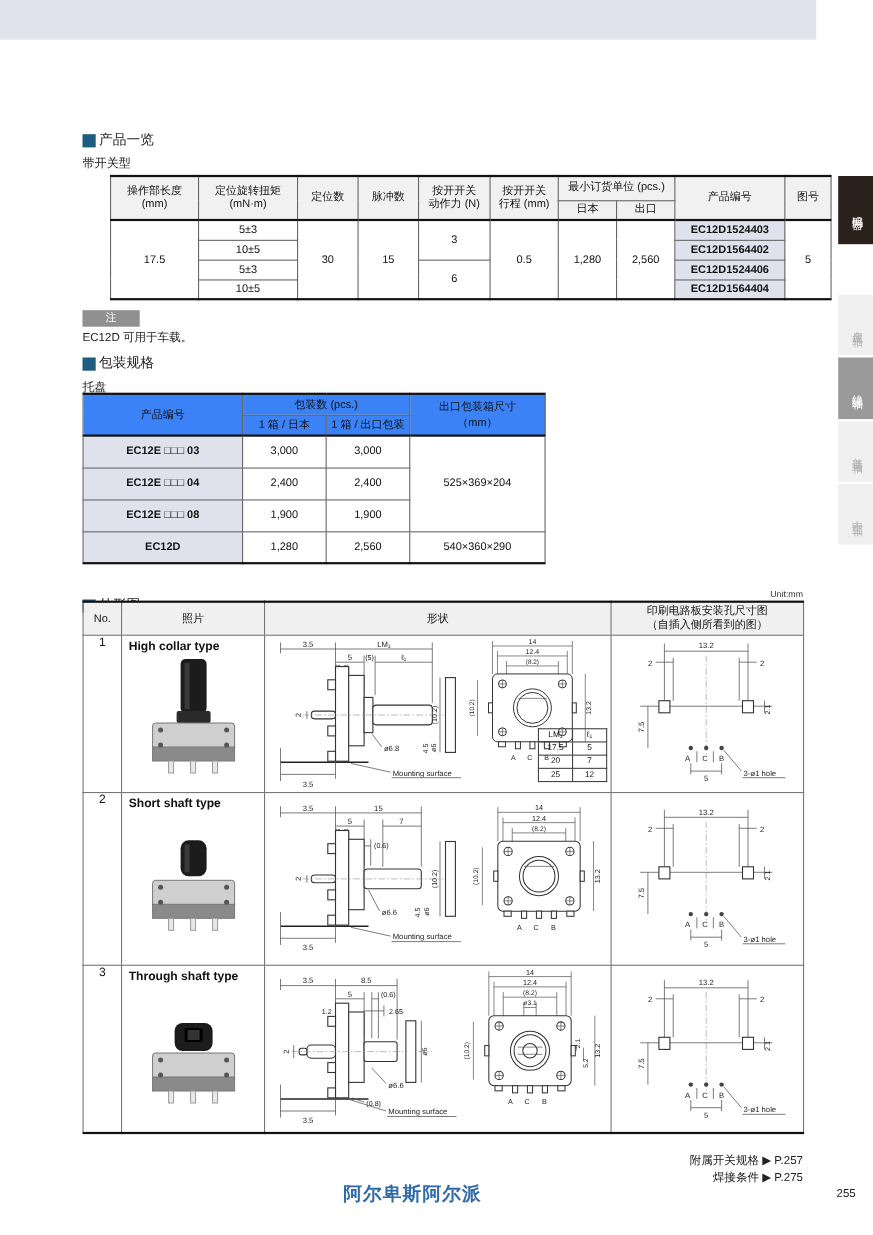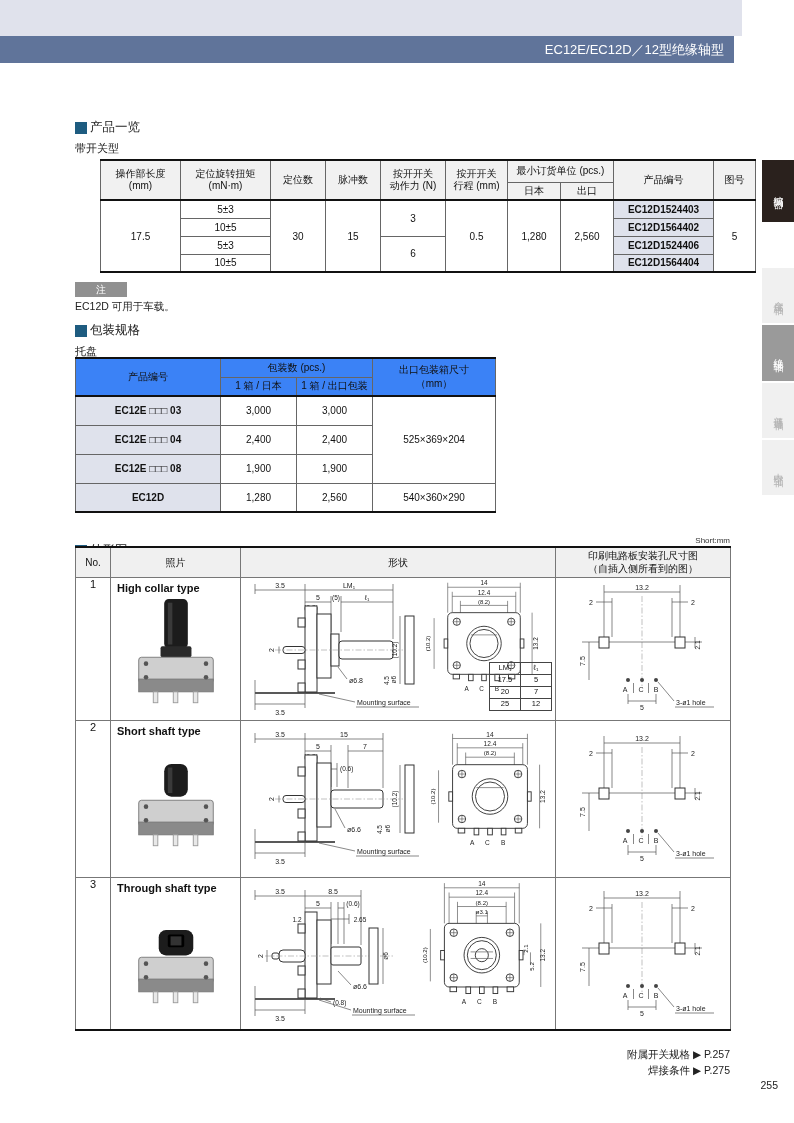--- a/index.html
+++ b/index.html
@@ -62,23 +62,20 @@
   .sfc{stroke:#222;stroke-width:1.4;}
   .lmtable{position:absolute;right:3px;bottom:6px;border-collapse:collapse;font-size:7.5px;}
   .lmtable td{border:1px solid #444;text-align:center;width:30px;height:11px;padding:0;}
 </style>
 </head>
 <body>
 
 <div id="page">
 
   <div class="topstrip"></div>
-  <div class="headerbar">
-    <span>EC12E/EC12D／12型绝缘轴型</span>
-  </div>
 
   <div class="sidetab tab-dark" style="top:160px;height:62px;">
       <span>编码器</span>
     </div>
   <div class="sidetab tab-idle" style="top:268px;height:55px;">
       <span>金属轴</span>
     </div>
   <div class="sidetab tab-active" style="top:325px;height:56px;">
       <span>绝缘轴</span>
     </div>
@@ -219,21 +216,21 @@
         <td>2,560</td>
         <td>540×360×290</td>
       </tr>
     </tbody>
   </table>
 
   <div class="sec-title" style="top:542px;">
     <span class="mark"></span>
     <span>外形图</span>
   </div>
-  <div class="unit" style="top:536px;right:64px;">Short:mm</div>
+  <div class="unit" style="top:536px;right:64px;">Unit:mm</div>
 
   <table class="outline" style="top:546px;">
     <colgroup>
         <col style="width:35px">
         <col style="width:130px">
         <col style="width:315px">
         <col style="width:175px">
       </colgroup>
     <thead>
       <tr style="height:30px;">
@@ -737,15 +734,16 @@
               <line class="dl" x1="113" y1="125" x2="152" y2="125"></line>
             </svg>
           </div>
         </td>
       </tr>
     </tbody>
   </table>
 
   <div class="foot-link" style="top:1048px;"><span>附属开关规格 ▶ </span><span>P.257</span></div>
   <div class="foot-link" style="top:1064px;"><span>焊接条件 ▶ </span><span>P.275</span></div>
+  <div class="logo">阿尔卑斯阿尔派</div>
   <div class="pagenum">255</div>
 
 </div>
 
 </body></html>

